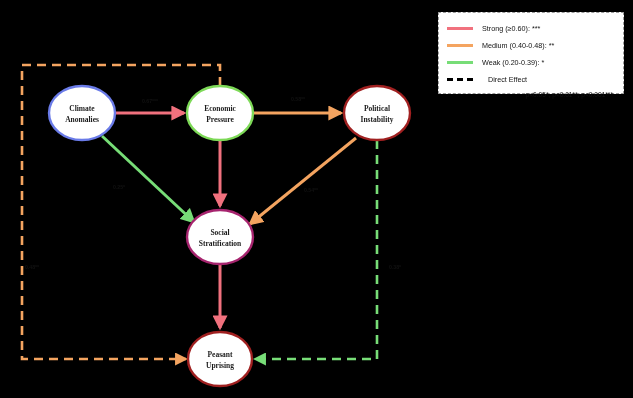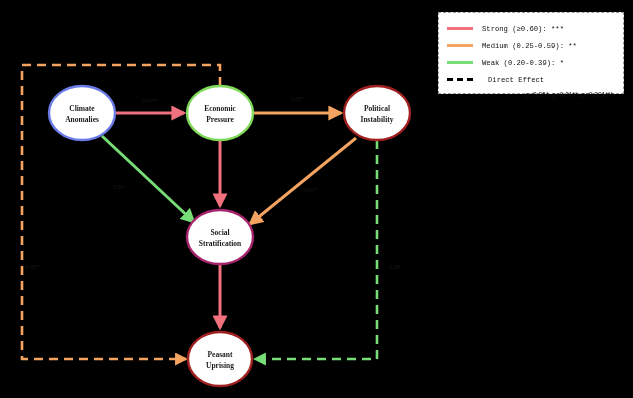--- a/index.html
+++ b/index.html
@@ -47,21 +47,21 @@
     flex:0 0 auto;
   }
   .legend-swatch.dashed{
     border-top-style:dashed;
     border-top-width:3.5px;
   }
   .legend-text{
     font-size:7.2px;
     color:#111;
     white-space:nowrap;
-    font-family:Liberation Mono, monospace;
+    font-family:Liberation Sans, sans-serif;
   }
   .legend-note{
     font-size:6.6px;
     color:#111;
     text-align:right;
     padding-right:2px;
     margin-top:3px;
     font-family:"Liberation Sans",sans-serif;
   }
 </style>
@@ -148,21 +148,21 @@
 
   <div id="legend">
 
     <div class="legend-row">
       <span class="legend-swatch" style="border-top-color:#F1717E;"></span>
       <span class="legend-text">Strong (≥0.60): ***</span>
     </div>
 
     <div class="legend-row">
       <span class="legend-swatch" style="border-top-color:#F4A460;"></span>
-      <span class="legend-text">Medium (0.25-0.59): **</span>
+      <span class="legend-text">Medium (0.40-0.48): **</span>
     </div>
 
     <div class="legend-row">
       <span class="legend-swatch" style="border-top-color:#77DD77;"></span>
       <span class="legend-text">Weak (0.20-0.39): *</span>
     </div>
 
     <div class="legend-row">
       <span class="legend-swatch dashed" style="border-top-color:#000000;"></span>
       <span class="legend-text" style="margin-left:6px;text-align:center;">Direct Effect</span>

